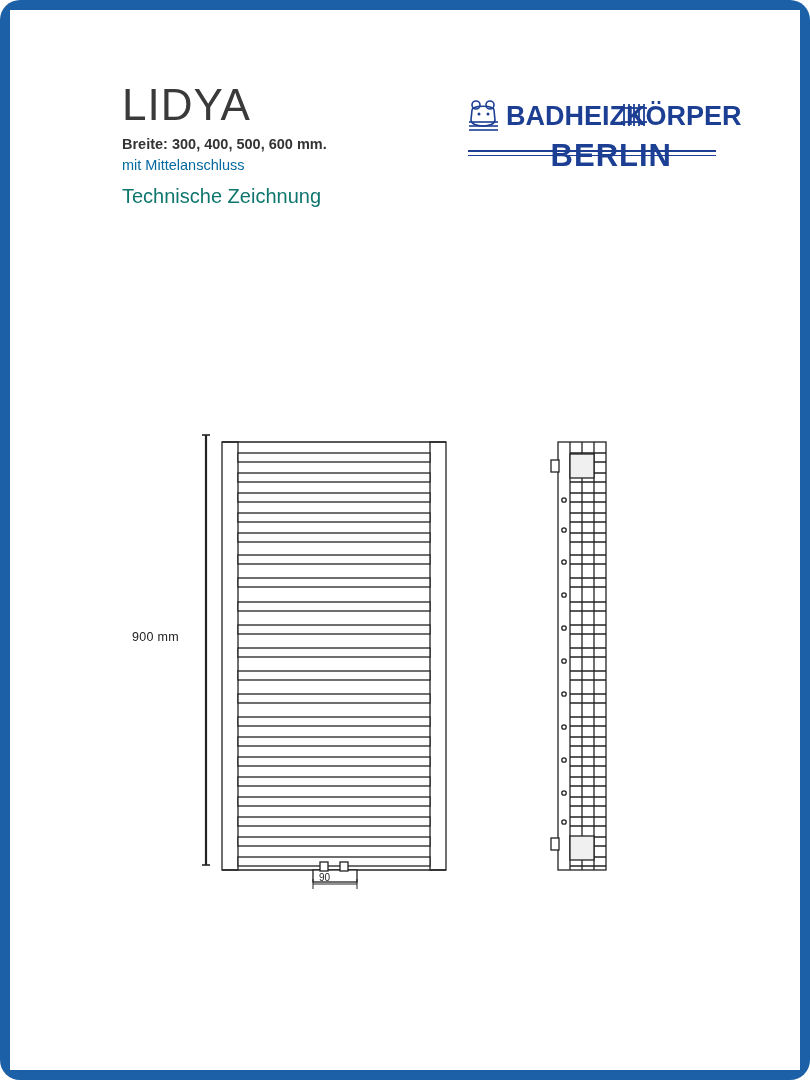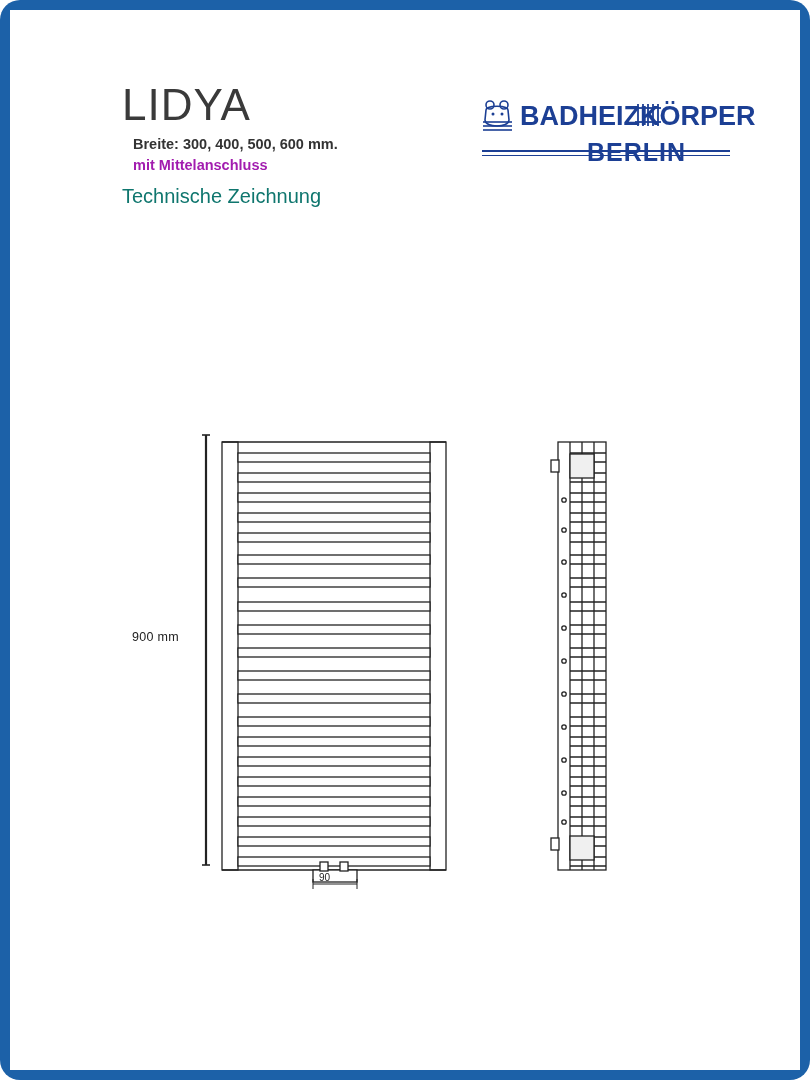--- a/index.html
+++ b/index.html
@@ -44,37 +44,36 @@
     color: #3a3a3a;
     font-weight: 400;
     letter-spacing: 1px;
     margin: 0 0 6px 0;
   }
   .spec-line {
     font-size: 14.5px;
     line-height: 21px;
     color: #333333;
     font-weight: bold;
-    margin-left: 11px;
   }
   .spec-line.light {
-    font-weight: bold;
-    color: #a21caf;
+    font-weight: normal;
+    color: #0369a1;
   }
   .drawing-caption {
     margin-top: 9px;
     font-size: 20px;
     color: #0f766e;
     font-weight: 400;
   }
 
   
   .logo {
     position: absolute;
-    left: 470px;
+    left: 456px;
     top: 88px;
     width: 252px;
     height: 74px;
   }
   .logo-top {
     position: relative;
     height: 42px;
   }
   .logo-word {
     position: absolute;
@@ -91,21 +90,21 @@
     position: absolute;
     left: 0px;
     top: 0px;
     width: 36px;
     height: 38px;
   }
   .logo-berlin {
     position: absolute;
     right: 46px;
     top: 40px;
-    font-size: 25px;
+    font-size: 31px;
     font-weight: bold;
     color: #1c3f94;
     letter-spacing: 1px;
   }
   .logo-rule {
     position: absolute;
     left: 2px;
     top: 52px;
     width: 248px;
     height: 2px;

